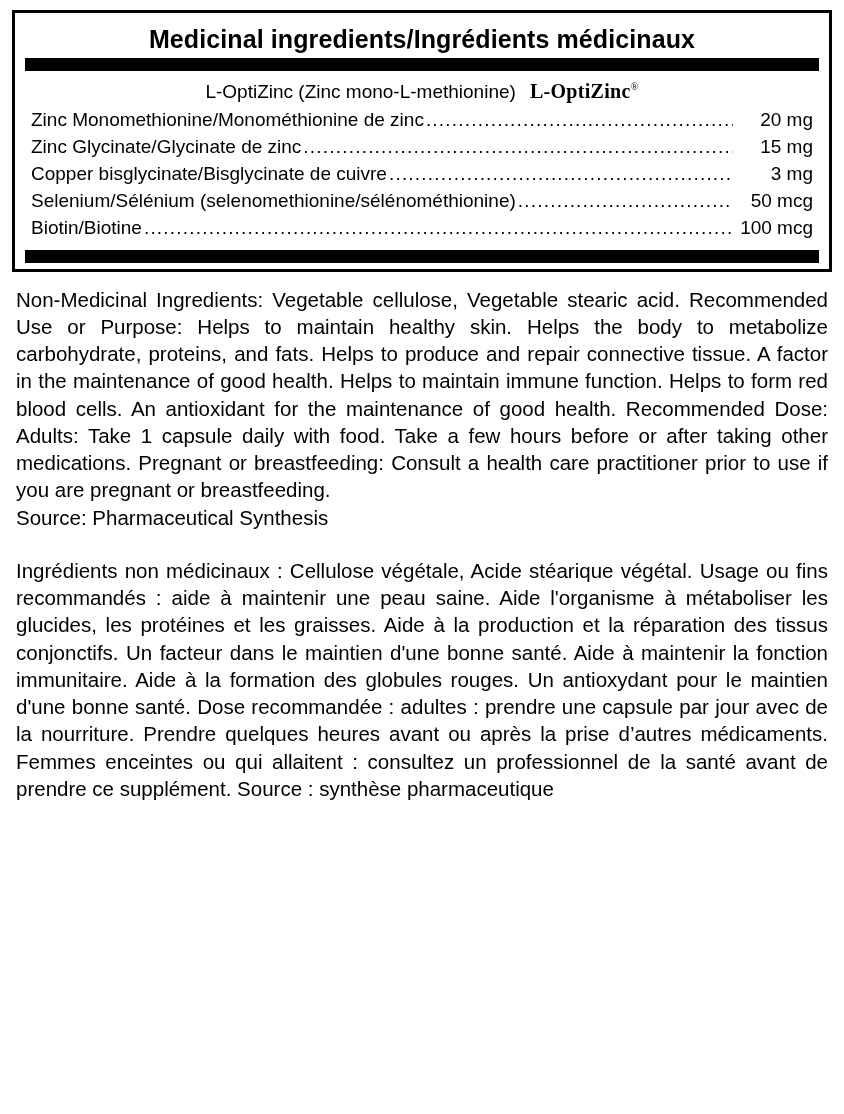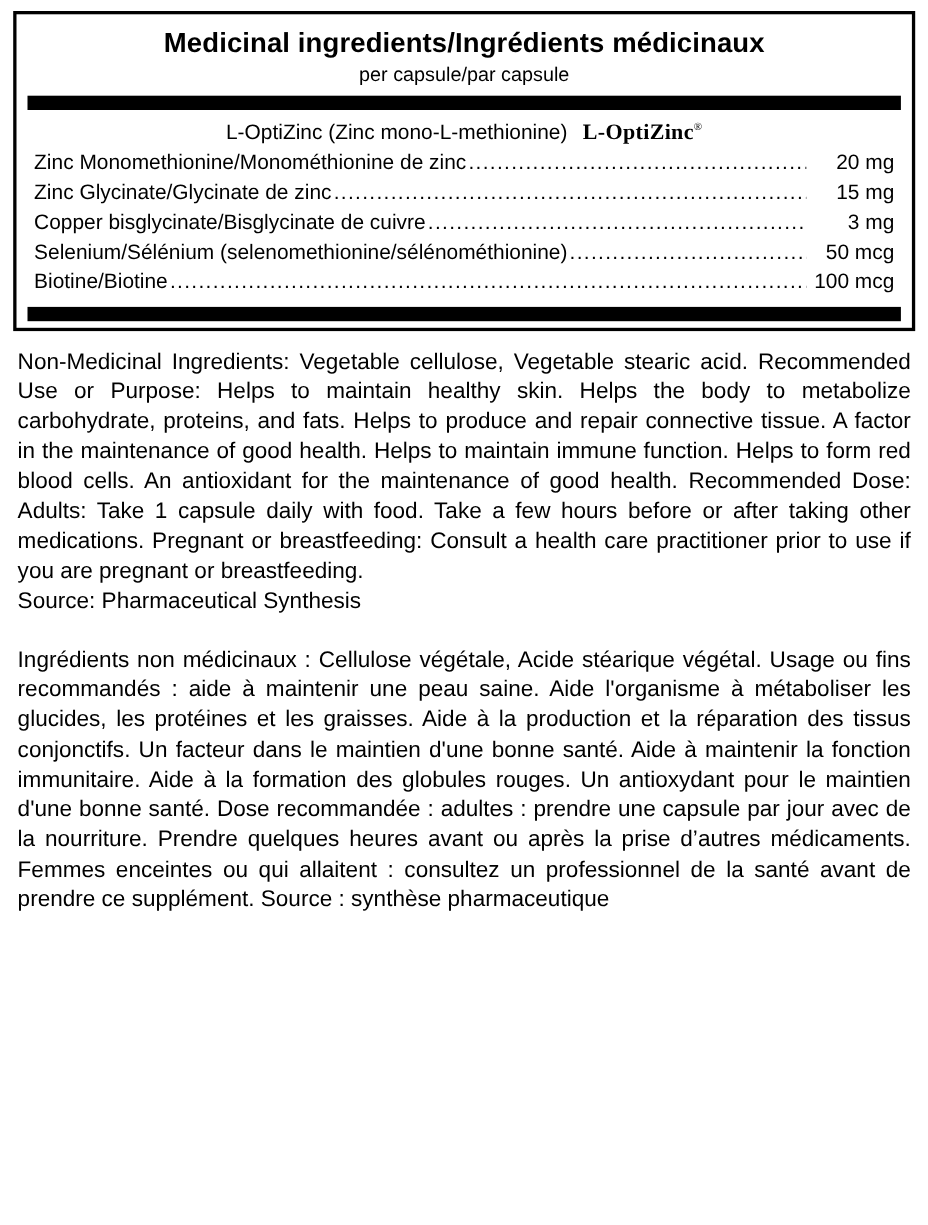--- a/index.html
+++ b/index.html
@@ -123,21 +123,20 @@
   }
 </style>
 </head>
 <body>
 
 <div class="page">
 
   <div class="facts-panel">
 
     <div class="facts-title">Medicinal ingredients/Ingrédients médicinaux</div>
-    <div class="facts-subtitle">per capsule/par capsule</div>
 
     <div class="rule-thick"></div>
 
     <div class="ing-list">
 
       <div class="brand-row">
         <span>L-OptiZinc (Zinc mono-L-methionine)</span>
         <span class="brand-logo">
           <span>L-OptiZinc</span><span class="reg">®</span>
         </span>
@@ -161,21 +160,21 @@
         <span class="ing-amount">3 mg</span>
       </div>
 
       <div class="ing-row">
         <span class="ing-name">Selenium/Sélénium (selenomethionine/sélénométhionine)</span>
         <span class="dots">....................................................................................................</span>
         <span class="ing-amount">50 mcg</span>
       </div>
 
       <div class="ing-row">
-        <span class="ing-name">Biotine/Biotine</span>
+        <span class="ing-name">Biotin/Biotine</span>
         <span class="dots">....................................................................................................</span>
         <span class="ing-amount">100 mcg</span>
       </div>
 
     </div>
 
     <div class="rule-thick bottom"></div>
 
   </div>
 

